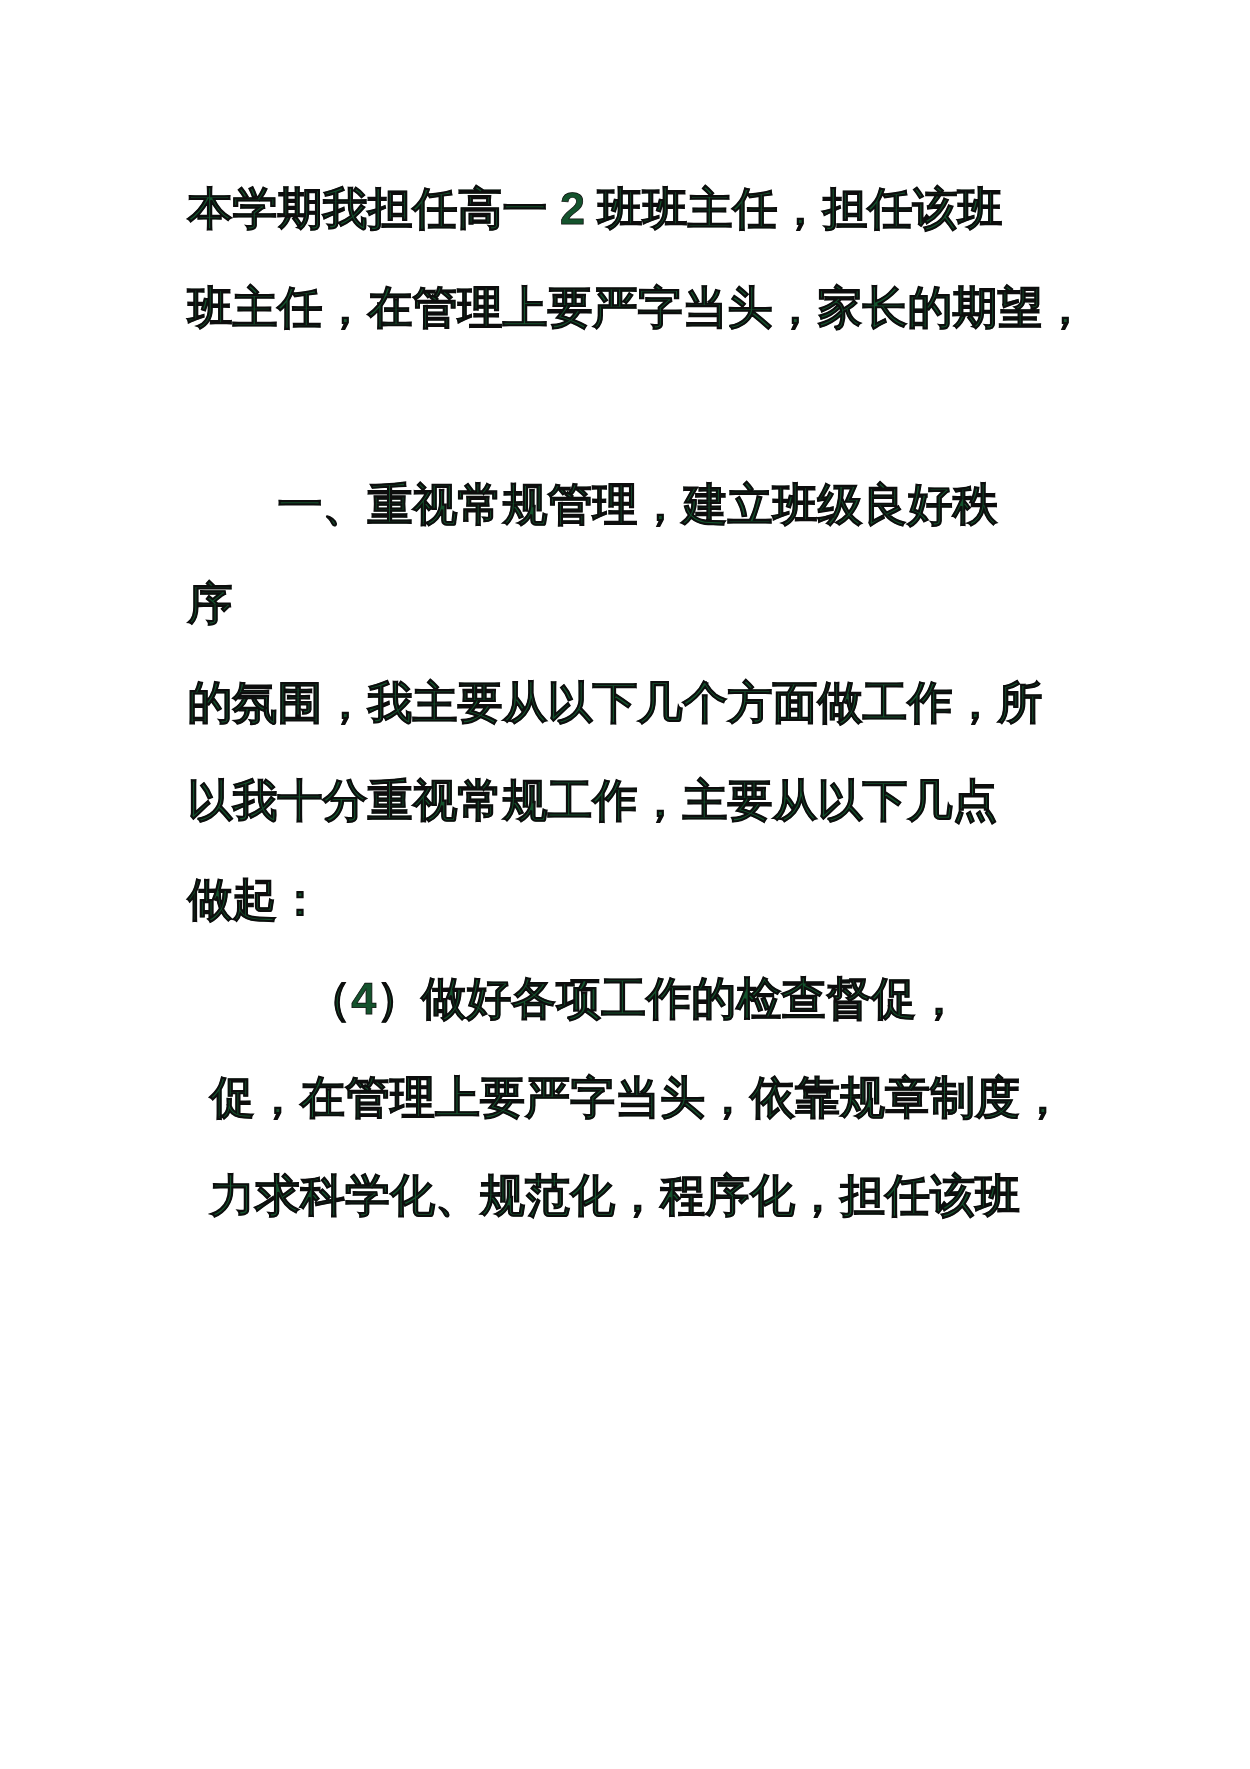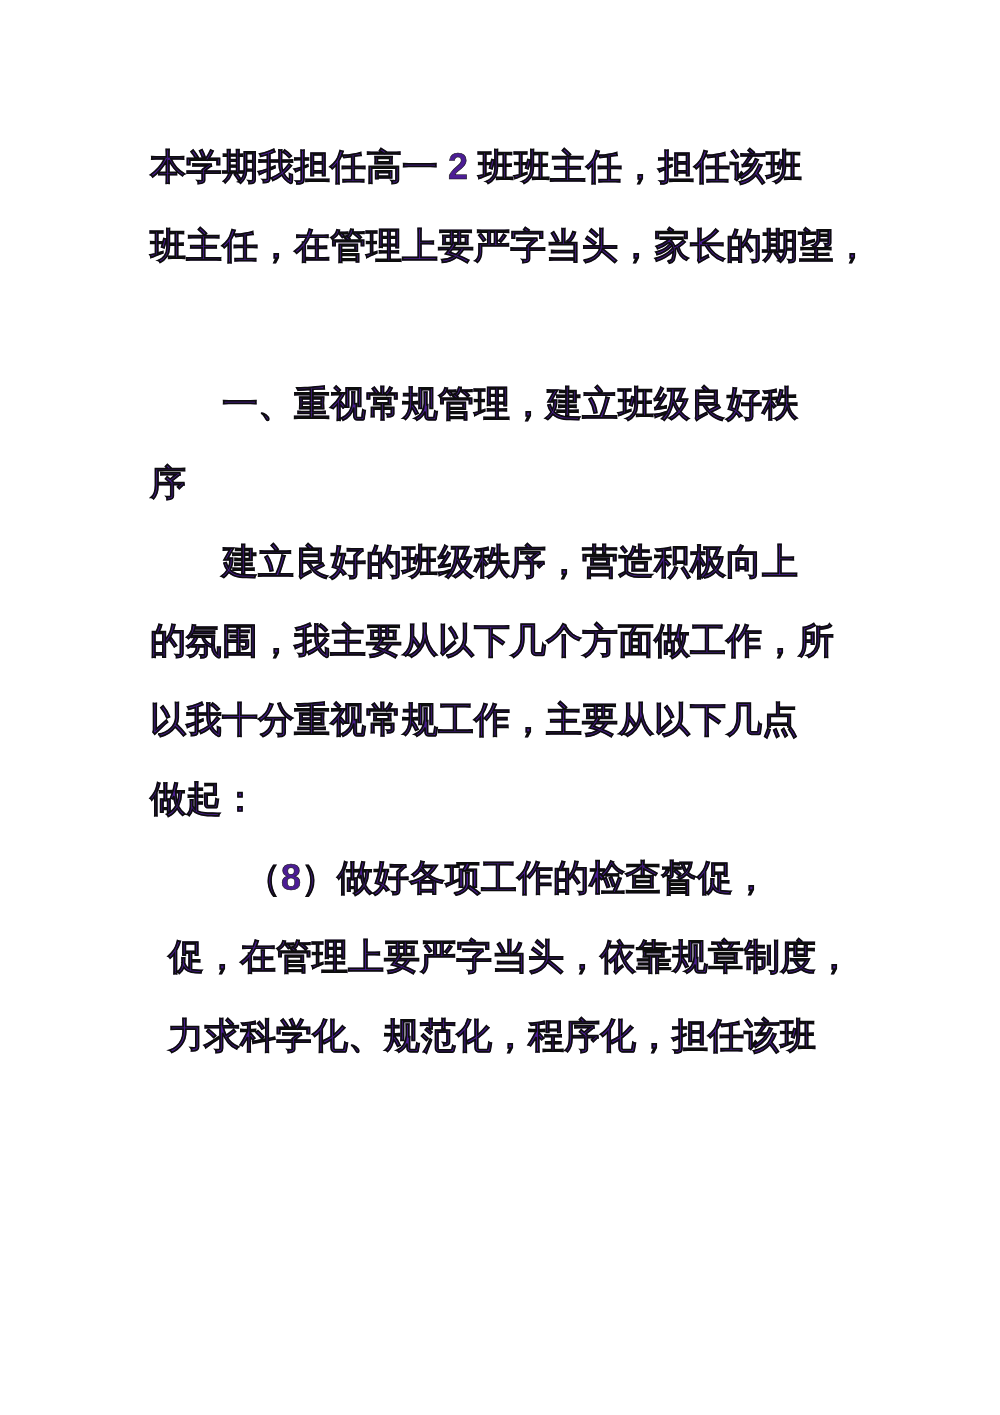--- a/index.html
+++ b/index.html
@@ -19,42 +19,41 @@
     position: absolute;
     top: 127px;
     left: 150px;
     right: 140px;
   }
   .line {
     height: 79px;
     line-height: 79px;
     font-size: 36px;
     font-weight: 700;
-    color: #4c1d95;
+    color: #14532d;
     letter-spacing: 0;
     white-space: nowrap;
     -webkit-text-stroke: 0.6px #0d0d0d;
   }
   .line.blank {  }
   .ind-none   { margin-left: 0; }
   .ind-half   { margin-left: 18px; }
   .ind-two-char { margin-left: 72px; }
   .ind-list   { margin-left: 95px; }
 </style>
 </head>
 <body>
 
 <div class="page">
   <div class="doc-body">
       <div class="line ind-none">本学期我担任高一 2 班班主任，担任该班</div>
       <div class="line ind-none">班主任，在管理上要严字当头，家长的期望，</div>
       <div class="line ind-none blank"></div>
       <div class="line ind-two-char">一、重视常规管理，建立班级良好秩</div>
       <div class="line ind-none">序</div>
-      <div class="line ind-two-char">建立良好的班级秩序，营造积极向上</div>
       <div class="line ind-none">的氛围，我主要从以下几个方面做工作，所</div>
       <div class="line ind-none">以我十分重视常规工作，主要从以下几点</div>
       <div class="line ind-none">做起：</div>
-      <div class="line ind-list">（8）做好各项工作的检查督促，</div>
+      <div class="line ind-list">（4）做好各项工作的检查督促，</div>
       <div class="line ind-half">促，在管理上要严字当头，依靠规章制度，</div>
       <div class="line ind-half">力求科学化、规范化，程序化，担任该班</div>
     </div>
 </div>
 
 </body></html>

